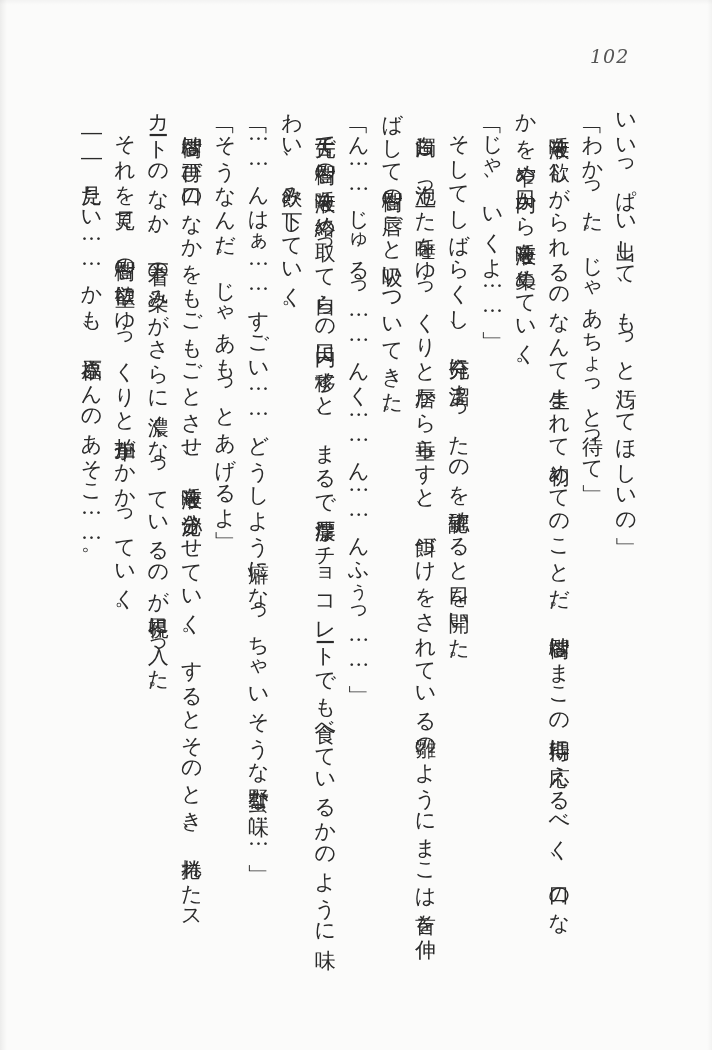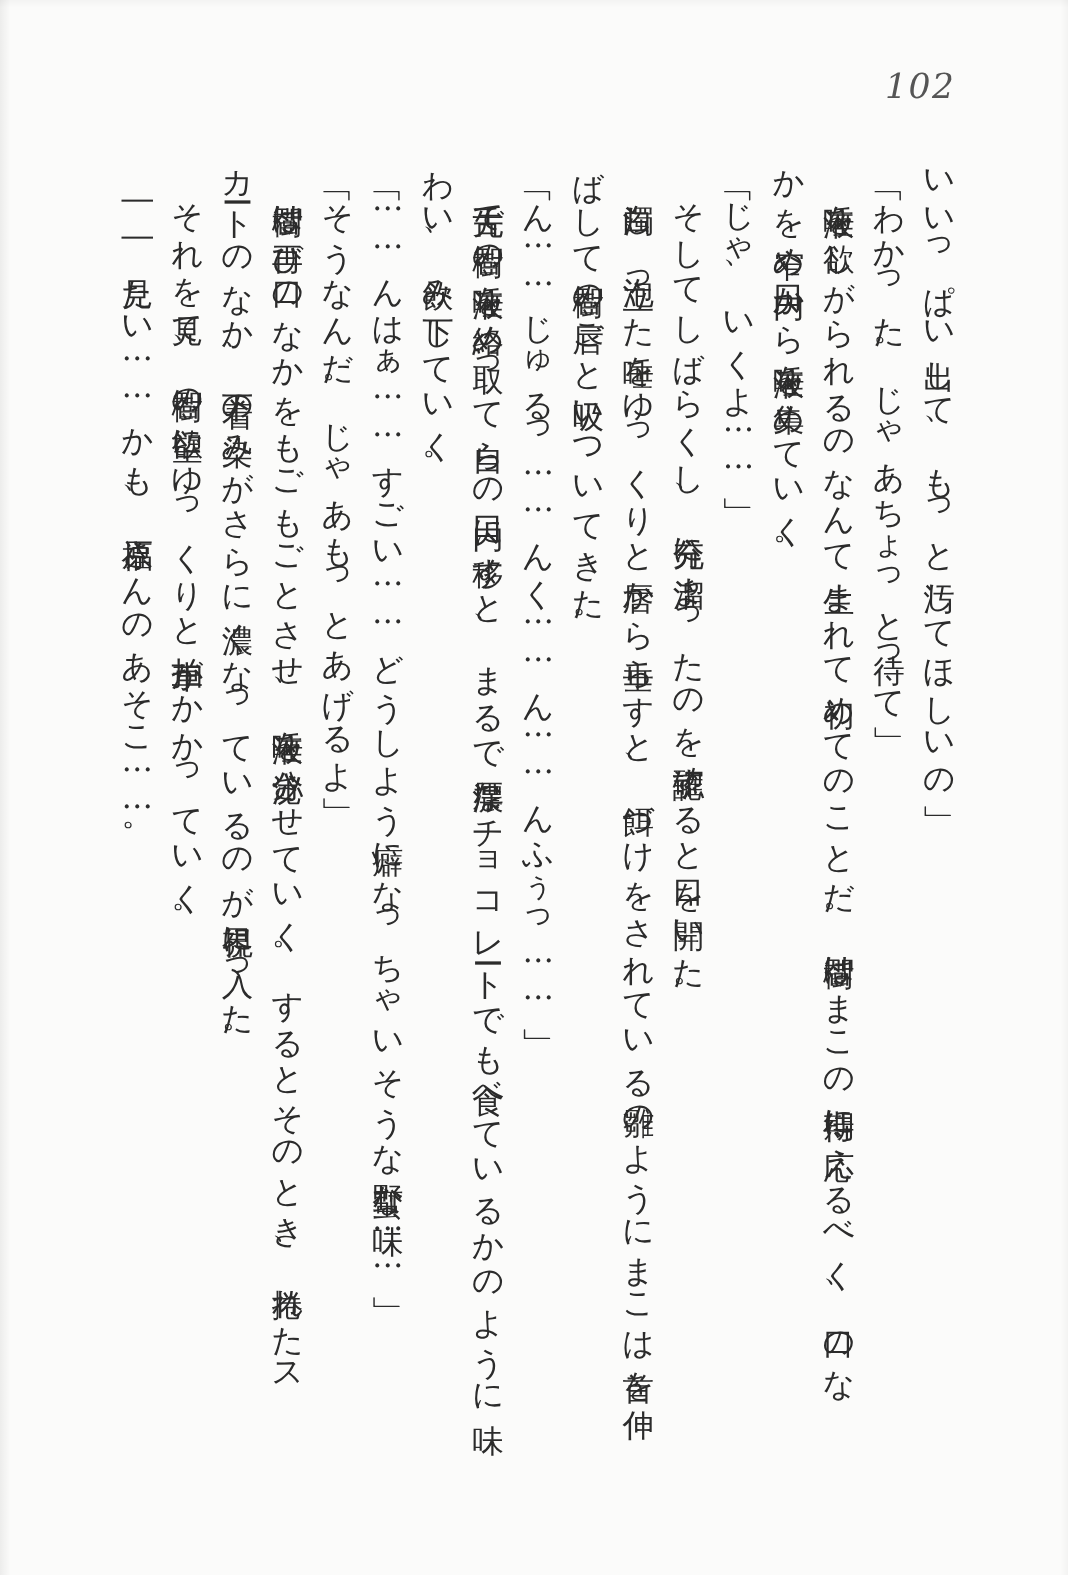--- a/index.html
+++ b/index.html
@@ -18,21 +18,21 @@
       linear-gradient(180deg, rgba(0,0,0,0.03), rgba(0,0,0,0) 5px),
       #fbfbfa;
     font-family: "DejaVu Serif", "Liberation Serif", serif;
   }
   .page-number {
     position: absolute;
     top: 45px;
     left: 590px;
     width: 44px;
     text-align: left;
-    font-size: 23px;
+    font-size: 19px;
     font-style: italic;
     letter-spacing: 1px;
     color: #555555;
   }
   .text-block {
     position: absolute;
     top: 99px;
     right: 70px;
     height: 838px;
     writing-mode: vertical-rl;

